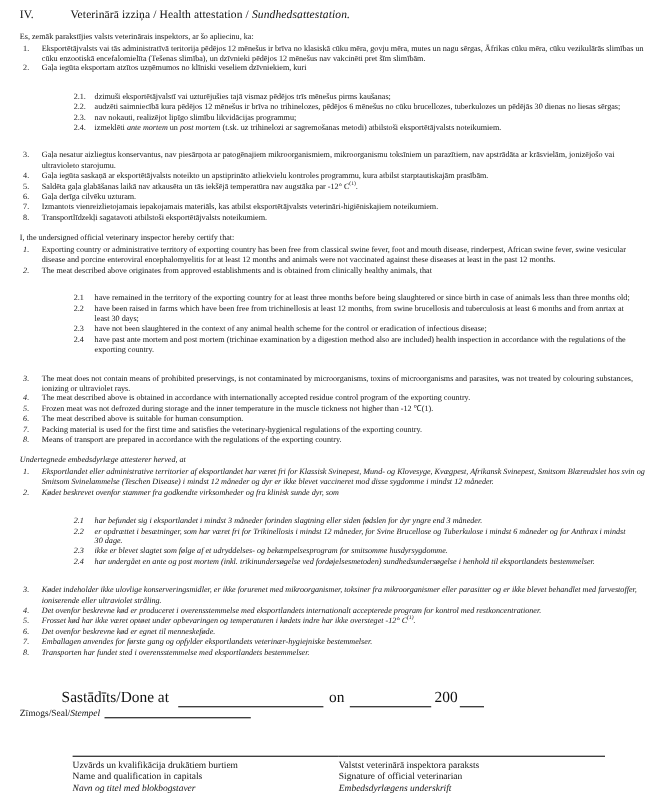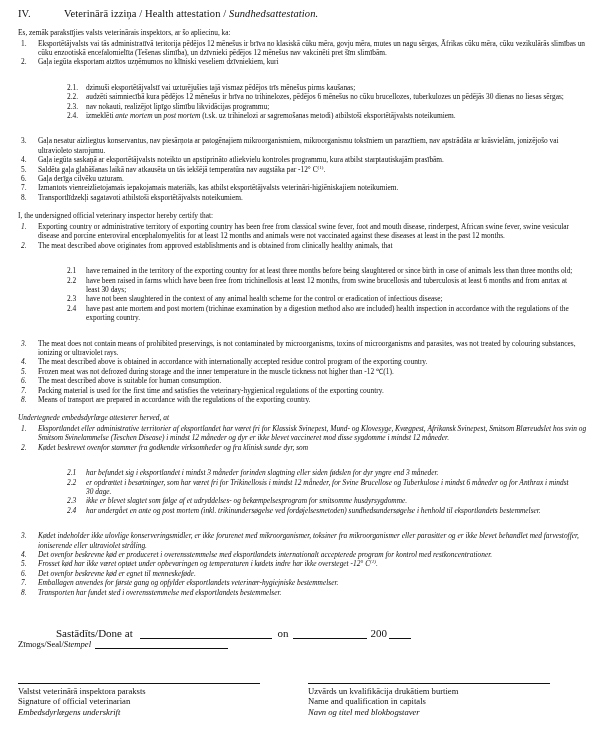--- a/index.html
+++ b/index.html
@@ -96,21 +96,21 @@
   .it { font-style: italic; }
 
   sup { font-size: 5px; vertical-align: super; line-height: 0; }
 
   
   .sig-area { padding: 0 8px 0 18px; }
 
   .done-row {
     display: flex;
     align-items: flex-end;
-    font-size: 11px;
+    font-size: 14px;
     margin-top: 30px;
     padding-left: 38px;
   }
   .done-row .lbl { white-space: pre; }
   .rule {
     display: inline-block;
     border-bottom: 1px solid #111;
     height: 9px;
   }
   .rule.place { width: 132px; margin: 0 5px; }
@@ -365,32 +365,32 @@
       <span class="rule tail"></span>
     </div>
 
 
     <div class="seal-row">
       <span><span>Zīmogs/Seal/</span><span class="it">Stempel</span></span>
       <span class="rule seal"></span>
     </div>
 
     <div class="signature-grid">
+      <div class="sig-col right">
+        <div class="sig-line"></div>
+        <div class="l1">Uzvārds un kvalifikācija drukātiem burtiem</div>
+        <div class="l2">Name and qualification in capitals</div>
+        <div class="l3">Navn og titel med blokbogstaver</div>
+      </div>
       <div class="sig-col left">
         <div class="sig-line"></div>
         <div class="l1">Valstst veterinārā inspektora paraksts</div>
         <div class="l2">Signature of official veterinarian</div>
         <div class="l3">Embedsdyrlægens underskrift</div>
       </div>
-      <div class="sig-col right">
-        <div class="sig-line"></div>
-        <div class="l1">Uzvārds un kvalifikācija drukātiem burtiem</div>
-        <div class="l2">Name and qualification in capitals</div>
-        <div class="l3">Navn og titel med blokbogstaver</div>
-      </div>
     </div>
 
     <div class="footnotes">
       <div class="fn"><span>Parakstam un zīmogam jābūt citādā krāsā, kā dokuments/Signature and seal must be in a different colour to that of the printing/</span></div>
       <div class="fn it">Underskrift og stempel skal være i en anden farve end den trykte tekst.</div>
       <div class="fn fn-sp"><span class="fn-mark">(1)</span><span>: ja izmantots/when applicable/</span><span class="it">hvis relevant</span></div>
       <div class="fn fn-sp"><span class="fn-mark">(2)</span><span> Nevajadzīgo svītrot/Delete as appropriate/</span><span class="it">Overstreg det ikke gældende.</span></div>
     </div>
 
   </div>

